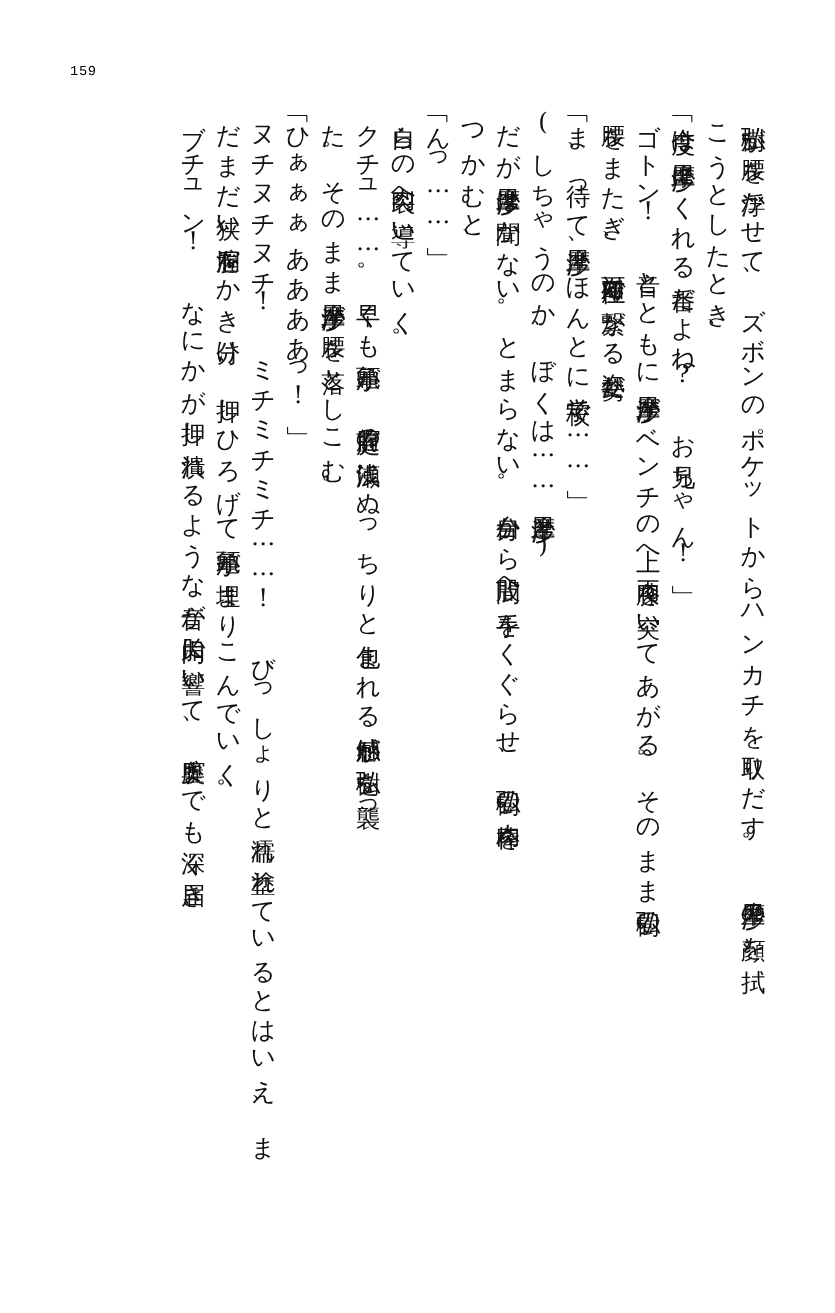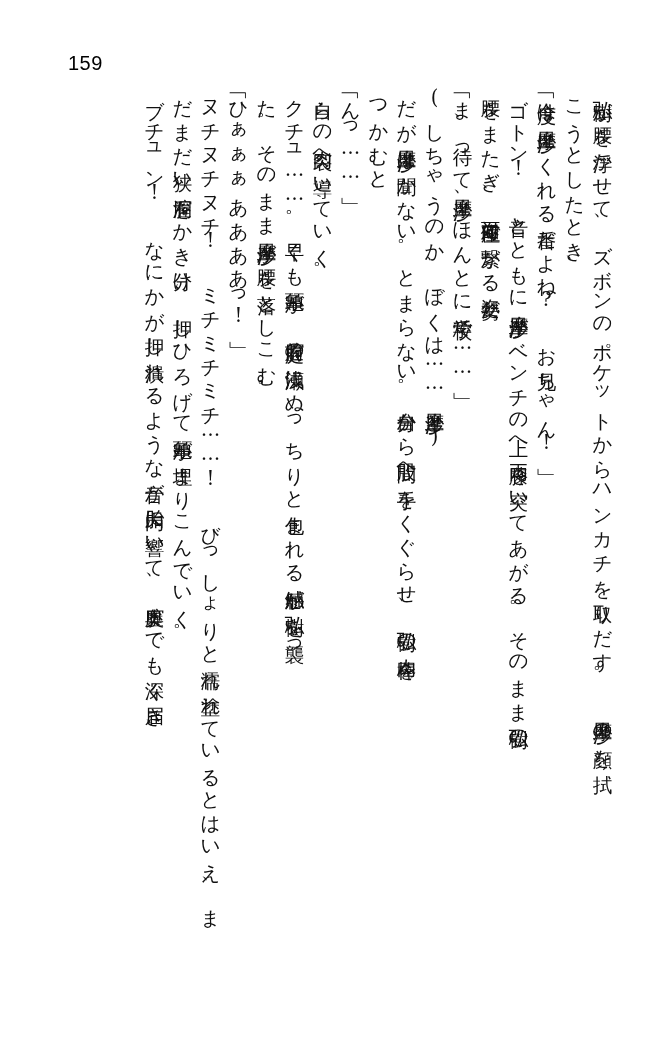--- a/index.html
+++ b/index.html
@@ -17,23 +17,23 @@
   .page {
     position: relative;
     width: 668px;
     height: 1050px;
     box-sizing: border-box;
     background: #ffffff;
   }
   .page-number {
     position: absolute;
     top: 52px;
-    left: 68px;
-    font-size: 20px;
-    font-family: Liberation Sans, sans-serif;
+    left: 56px;
+    font-size: 11px;
+    font-family: Liberation Mono, monospace;
     letter-spacing: 0.5px;
     color: #000;
   }
   .text-block {
     position: absolute;
     top: 86px;
     right: 52px;
     left: 52px;
     bottom: 30px;
     display: flex;

